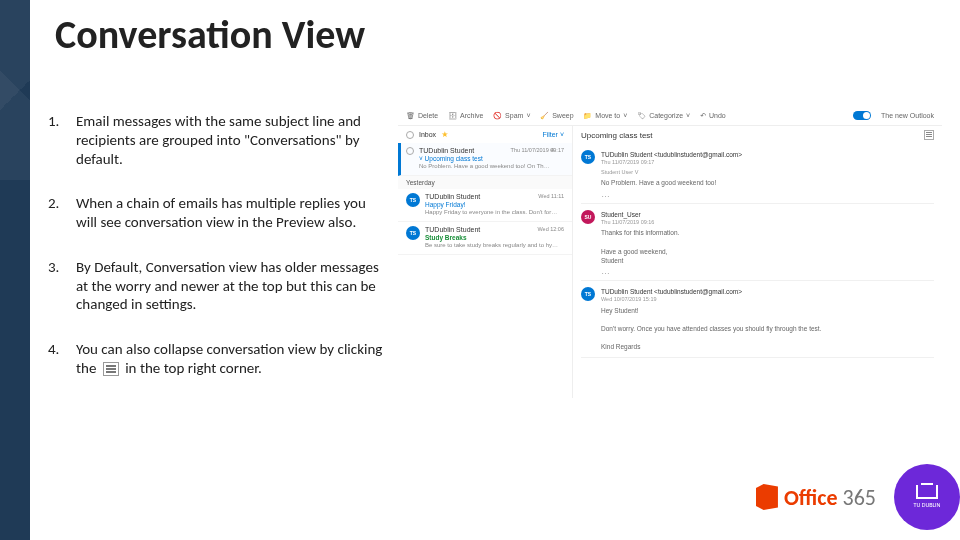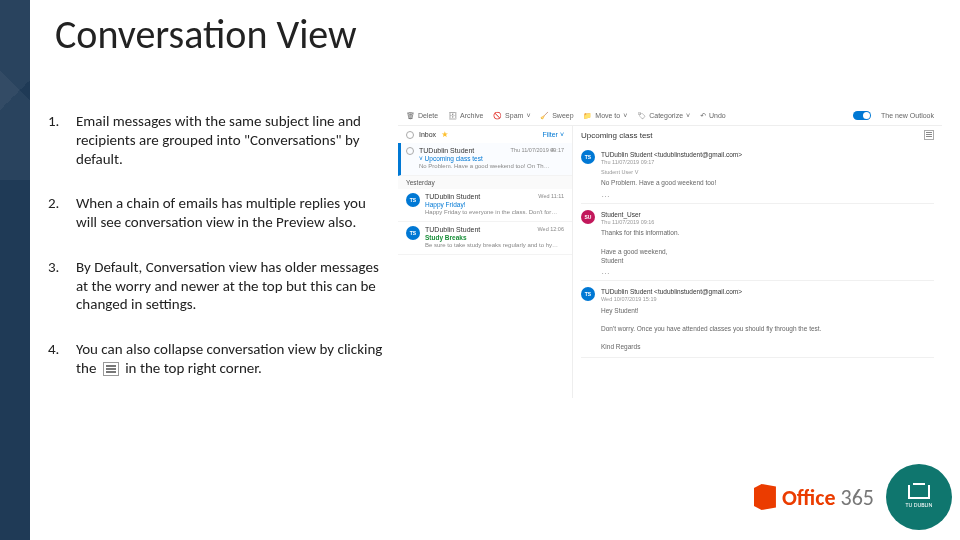--- a/index.html
+++ b/index.html
@@ -24,21 +24,21 @@
     width: 40px; height: 180px;
     background:
       linear-gradient(135deg, rgba(255,255,255,0.08) 0 50%, transparent 50% 100%),
       linear-gradient(45deg, rgba(255,255,255,0.08) 0 50%, transparent 50% 100%);
     opacity: .6;
   }
   .title {
     position: absolute;
     left: 55px; top: 10px;
     font-size: 40px;
-    font-weight: 400;
+    font-weight: 700;
     color: #222;
   }
   .list {
     position: absolute;
     left: 48px; top: 92px;
     width: 335px;
     font-size: 15px;
     color: #222;
     line-height: 1.25;
   }
@@ -194,42 +194,42 @@
   }
   .thread-msg .avatar.pink { background: #c2185b; }
   .thread-msg .body { flex: 1; font-size: 6.5px; color: #666; line-height: 1.4; }
   .thread-msg .body .from-line { color: #333; font-size: 6.5px; }
   .thread-msg .body .meta { color: #999; font-size: 5.5px; margin-bottom: 2px; }
   .thread-msg .dots { color: #aaa; font-size: 9px; line-height: 6px; margin-top: 3px; }
 
   
   .footer {
     position: absolute;
-    right: 8px; bottom: 10px;
-    display: flex;
-    align-items: center;
-    gap: 12px;
+    right: 0; bottom: 10px;
+    display: flex;
+    align-items: center;
+    gap: 18px;
   }
   .office365 {
     display: flex;
     align-items: center;
     gap: 6px;
     color: #777;
     font-size: 22px;
   }
   .office-glyph {
     width: 22px; height: 26px;
     background: #eb3c00;
     clip-path: polygon(35% 0, 100% 10%, 100% 90%, 35% 100%, 0 85%, 0 15%);
   }
   .office365 b { color: #eb3c00; font-weight: 600; }
   .tudublin {
     width: 66px; height: 66px;
     border-radius: 50%;
-    background: #0f766e;
+    background: #6d28d9;
     color: #fff;
     display: flex;
     flex-direction: column;
     align-items: center;
     justify-content: center;
     font-size: 6px;
     line-height: 1.1;
     text-align: center;
   }
   .tudublin .tu {

